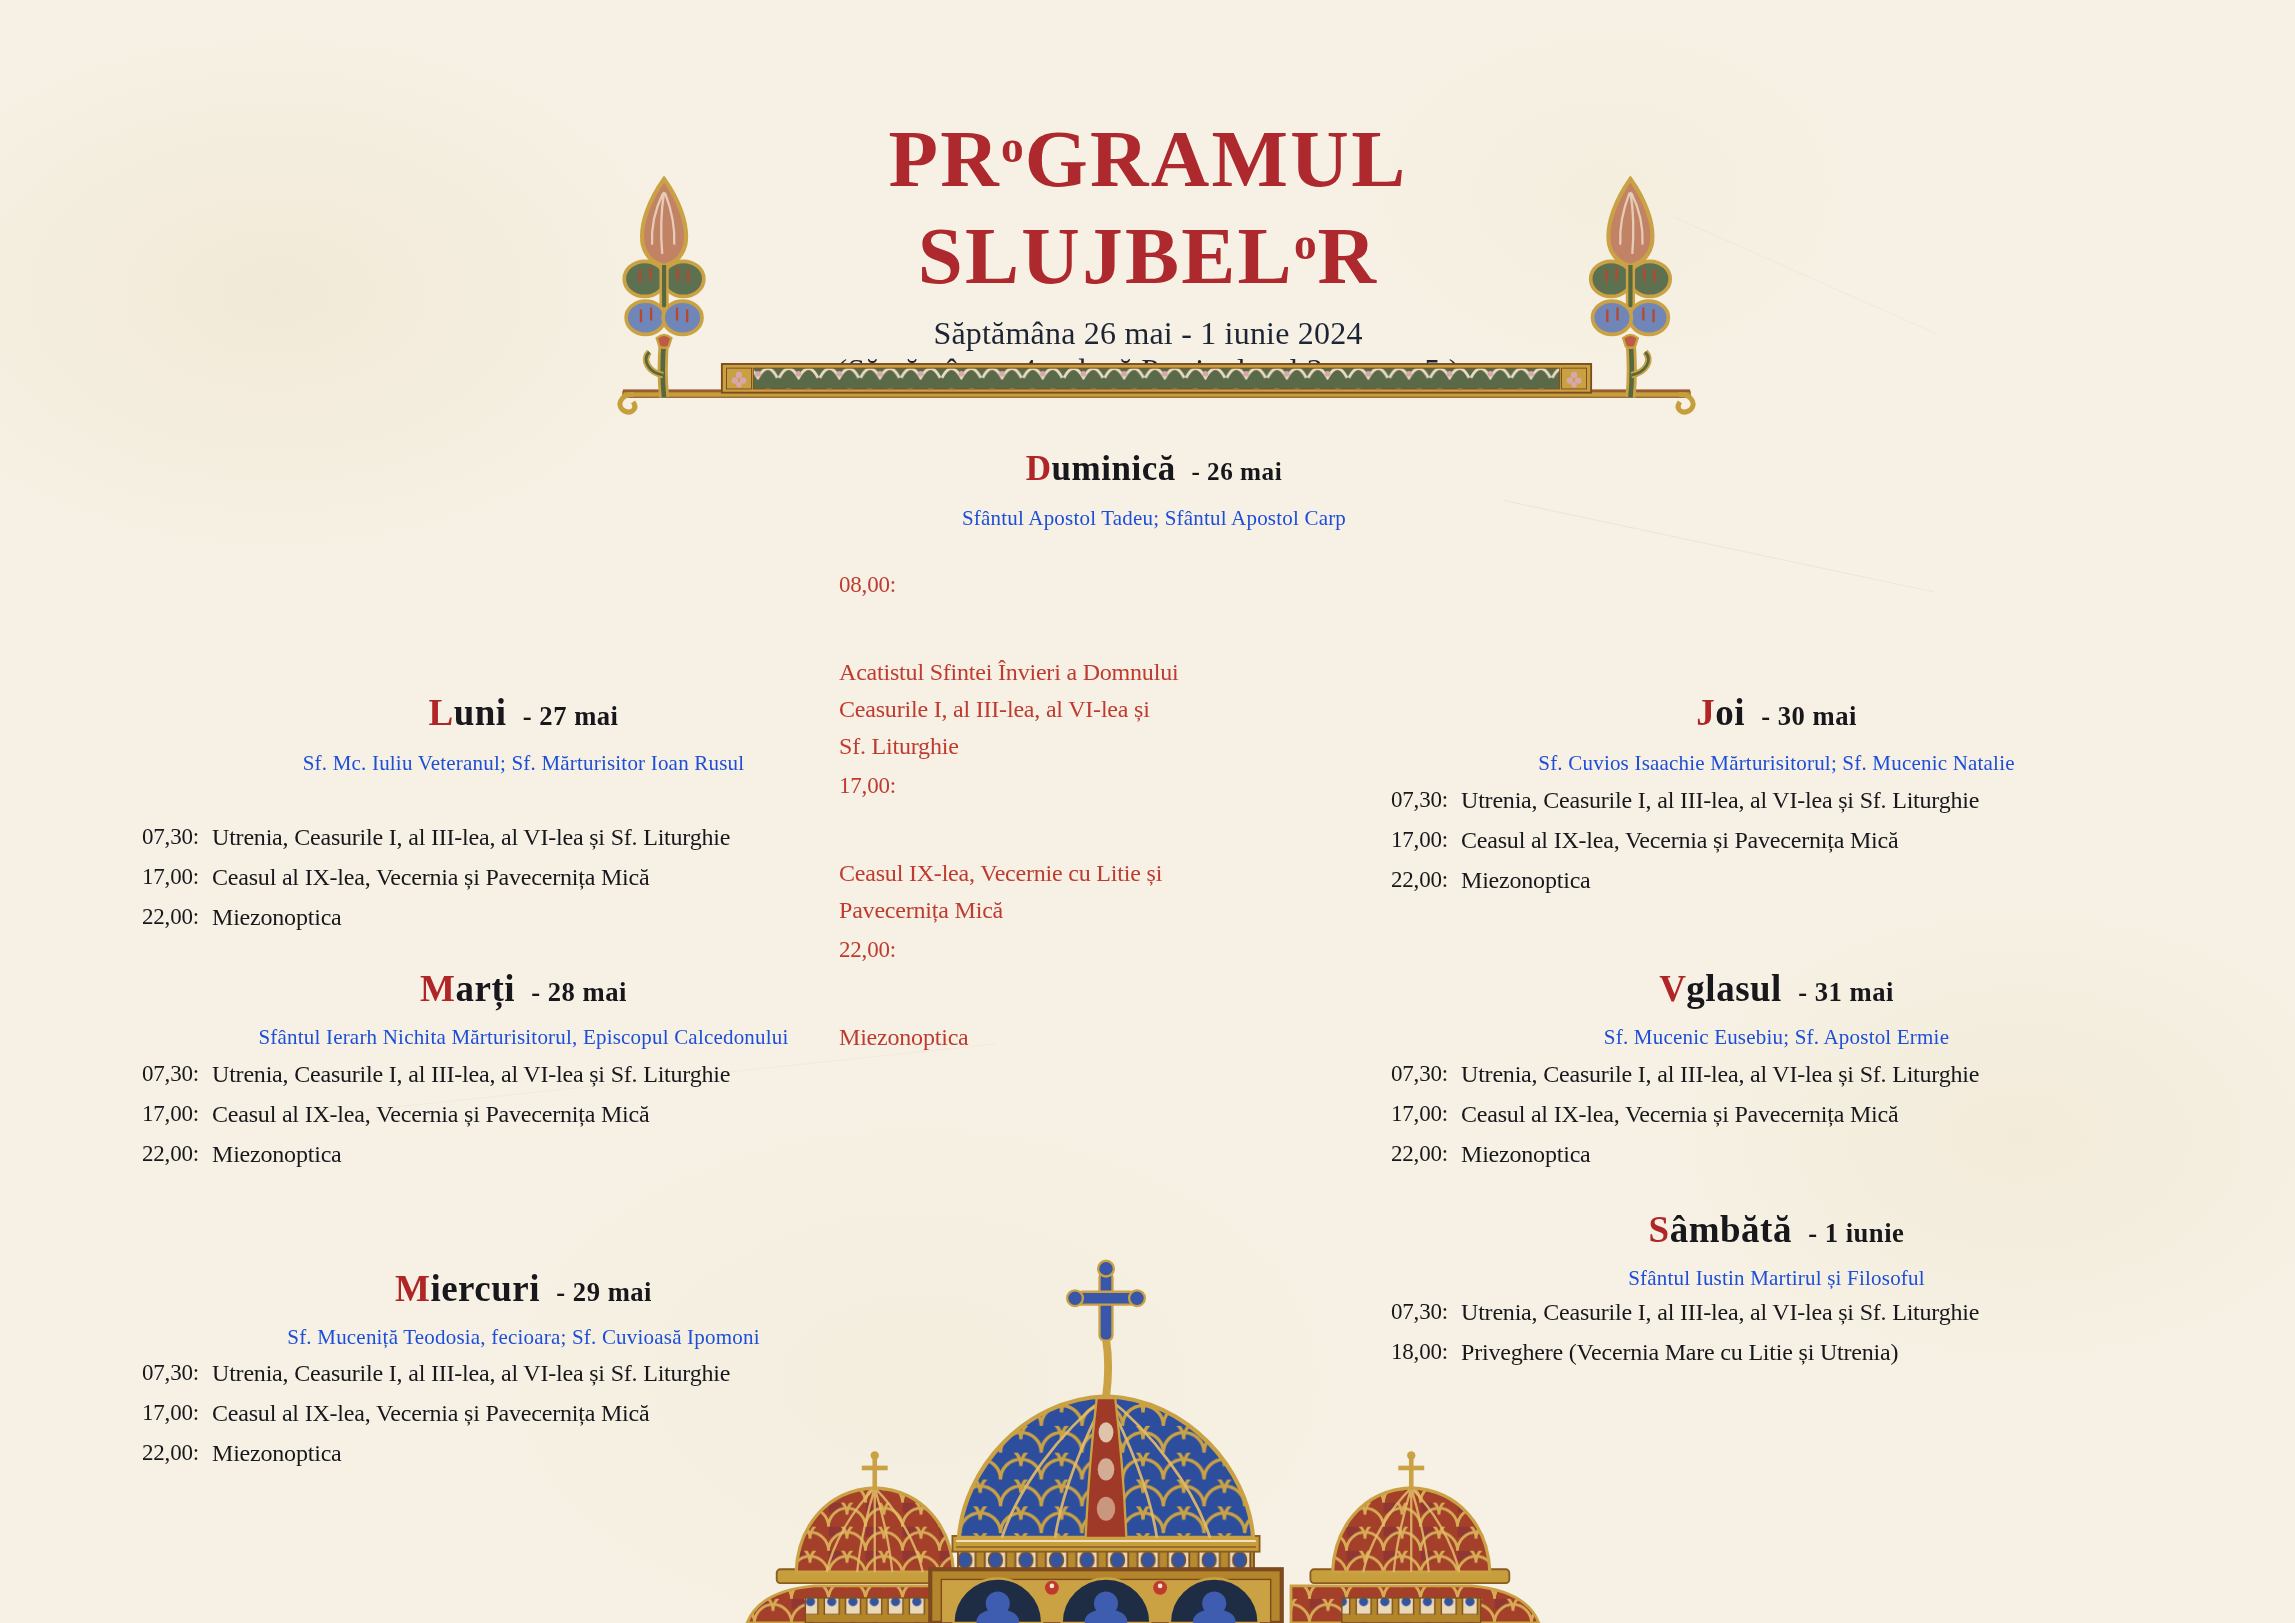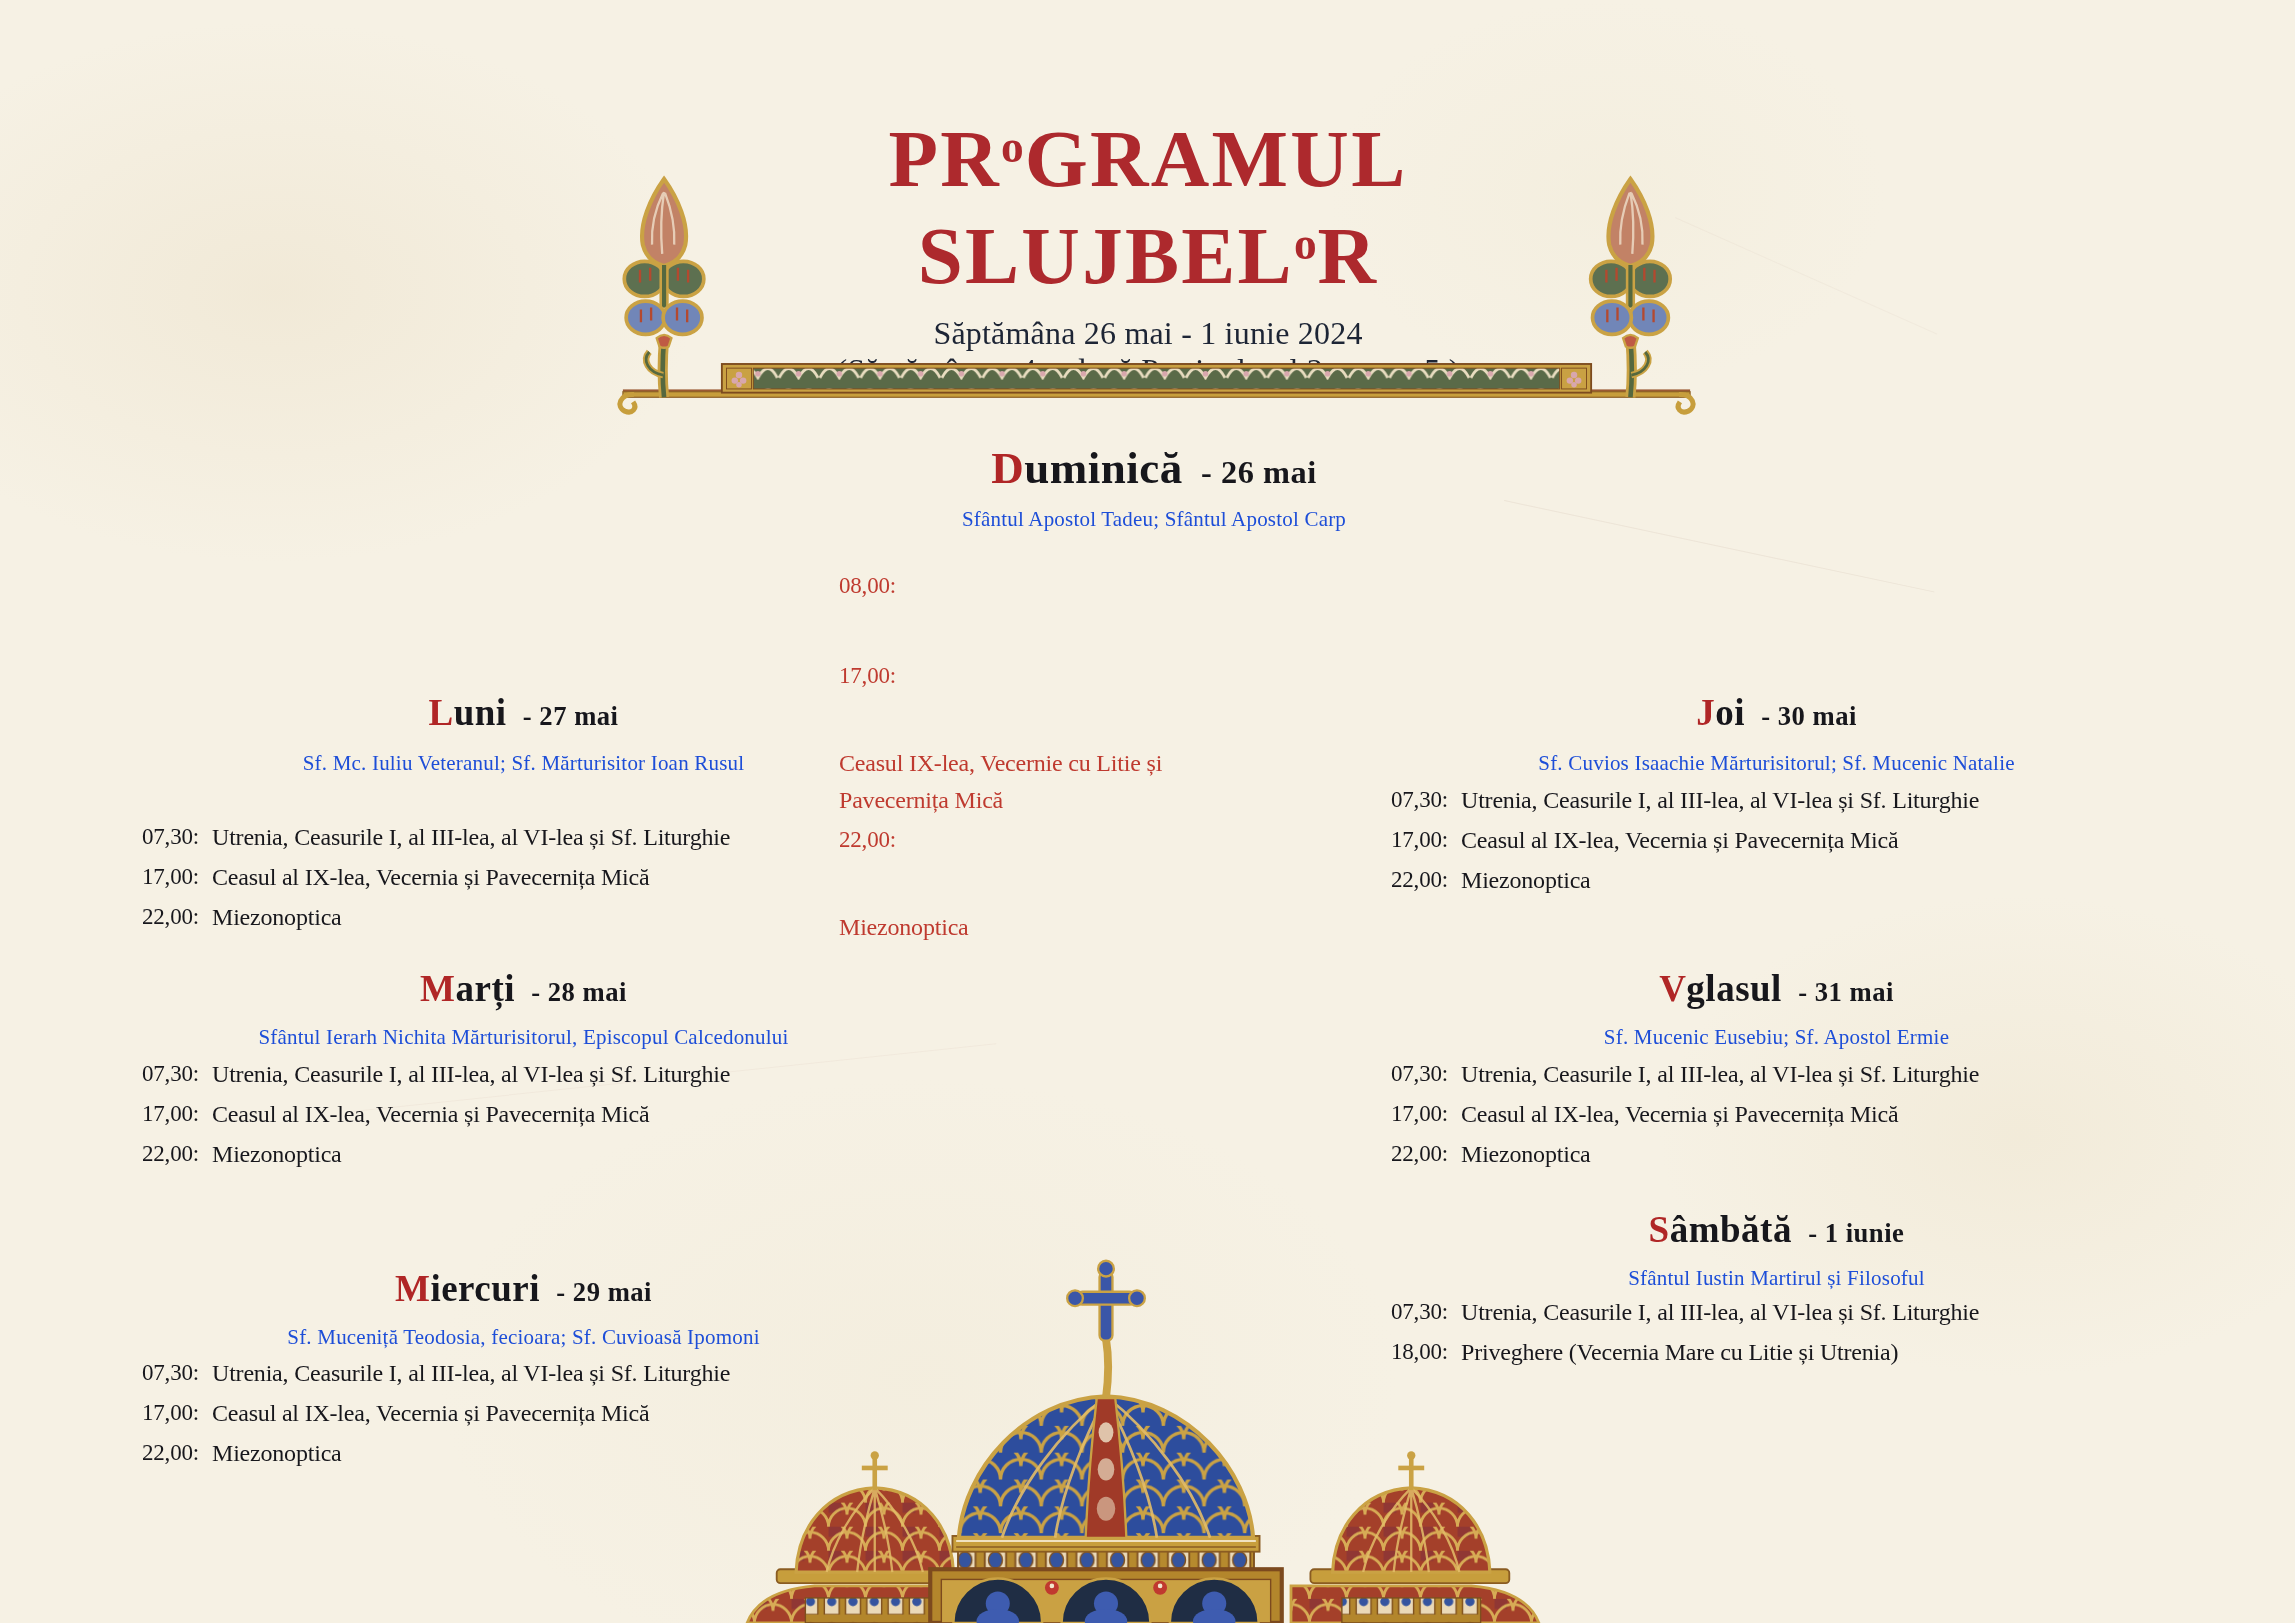--- a/index.html
+++ b/index.html
@@ -28,21 +28,21 @@
   .subtitle{margin-top:16.7px;font-size:32px;line-height:37px;color:#1d2535;letter-spacing:0.2px;}
   .subtitle div{display:block;}
   
   .ornament{position:absolute;left:615px;top:167px;width:1083px;height:252px;}
   
   .day{position:absolute;}
   .col-left{left:69px;width:909px;}
   .col-right{left:1323px;width:907px;}
   .col-center{left:740px;width:828px;}
   .day-header{margin:0;text-align:center;font-weight:bold;font-size:37px;line-height:51px;color:#17171c;letter-spacing:0.5px;}
-  .duminica .day-header{font-size:45px;}
+  .duminica .day-header{font-size:35px;}
   .day-header .initial{color:#b02626;}
   .day-header .day-date{font-size:0.72em;font-weight:bold;margin-left:6.5px;}
   .saints{text-align:center;font-size:21px;line-height:28px;color:#1d4ed8;letter-spacing:0.2px;}
   .saints-mt16{margin-top:7.4px;}
   .saints-mt10{margin-top:4.6px;}
   .schedule{text-align:left;}
   .col-left  .schedule{padding-left:73px;}
   .col-right .schedule{padding-left:68px;}
   .col-center .schedule{padding-left:99px;}
   .entry{display:flex;align-items:flex-start;font-size:24px;line-height:40px;letter-spacing:-0.2px;}
@@ -139,20 +139,23 @@
 
 <section class="day duminica col-center" style="top:443px">
   <h2 class="day-header">
     <span><span class="initial">D</span><span>uminică</span></span>
     <span class="day-date">- 26 mai</span>
   </h2>
   <div class="saints saints-mt16">Sfântul Apostol Tadeu; Sfântul Apostol Carp</div>
   <div class="schedule">
     <div class="entry">
         <span class="time">08,00:</span>
+        <span class="desc">Acatistul Sfintei Învieri a Domnului
+Ceasurile I, al III-lea, al VI-lea și
+Sf. Liturghie</span>
       </div>
     <div class="entry">
         <span class="time">17,00:</span>
         <span class="desc">Ceasul IX-lea, Vecernie cu Litie și
 Pavecernița Mică</span>
       </div>
     <div class="entry">
         <span class="time">22,00:</span>
         <span class="desc">Miezonoptica</span>
       </div>

